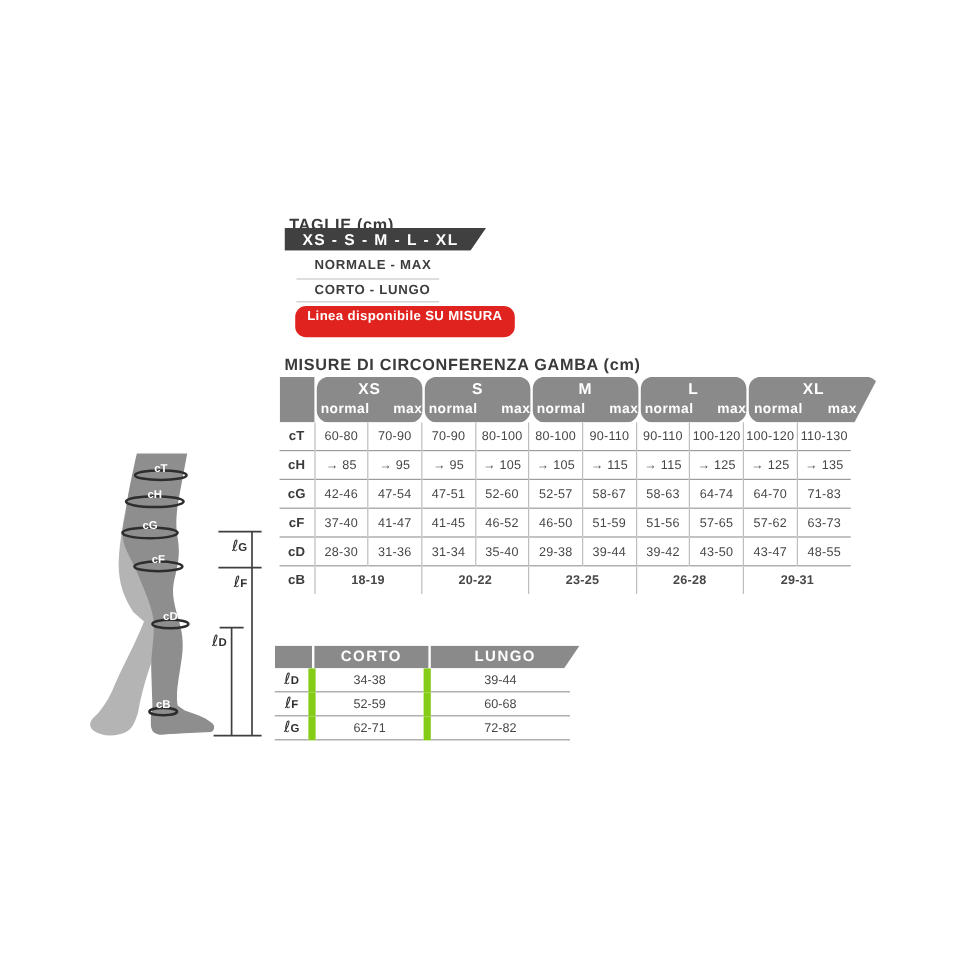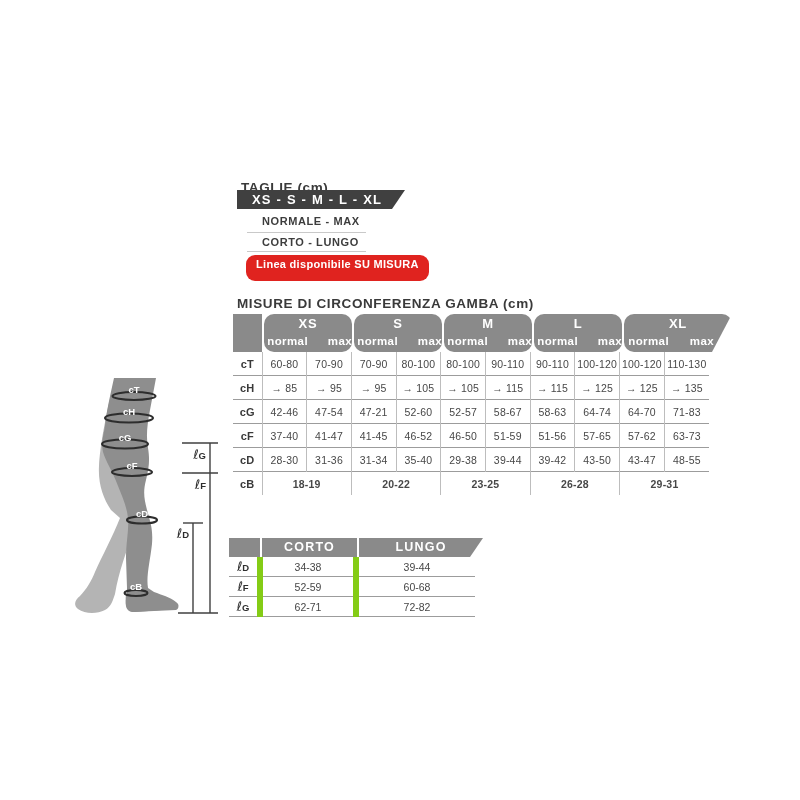--- a/index.html
+++ b/index.html
@@ -182,21 +182,21 @@
           <td>→ 115</td>
           <td>→ 115</td>
           <td>→ 125</td>
           <td>→ 125</td>
           <td>→ 135</td>
         </tr>
         <tr>
           <td class="rowlab">cG</td>
           <td>42-46</td>
           <td>47-54</td>
-          <td>47-21</td>
+          <td>47-51</td>
           <td>52-60</td>
           <td>52-57</td>
           <td>58-67</td>
           <td>58-63</td>
           <td>64-74</td>
           <td>64-70</td>
           <td>71-83</td>
         </tr>
         <tr>
           <td class="rowlab">cF</td>

